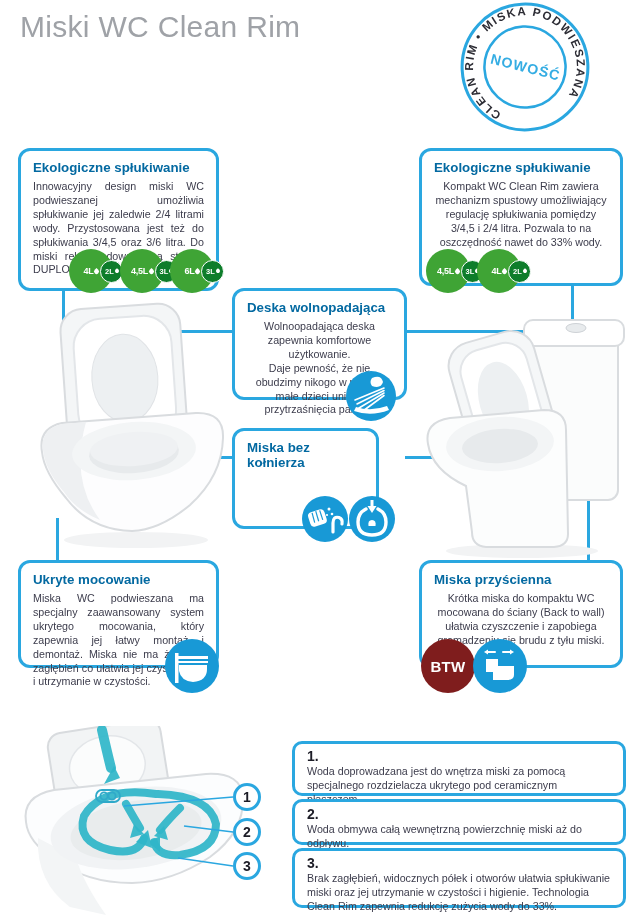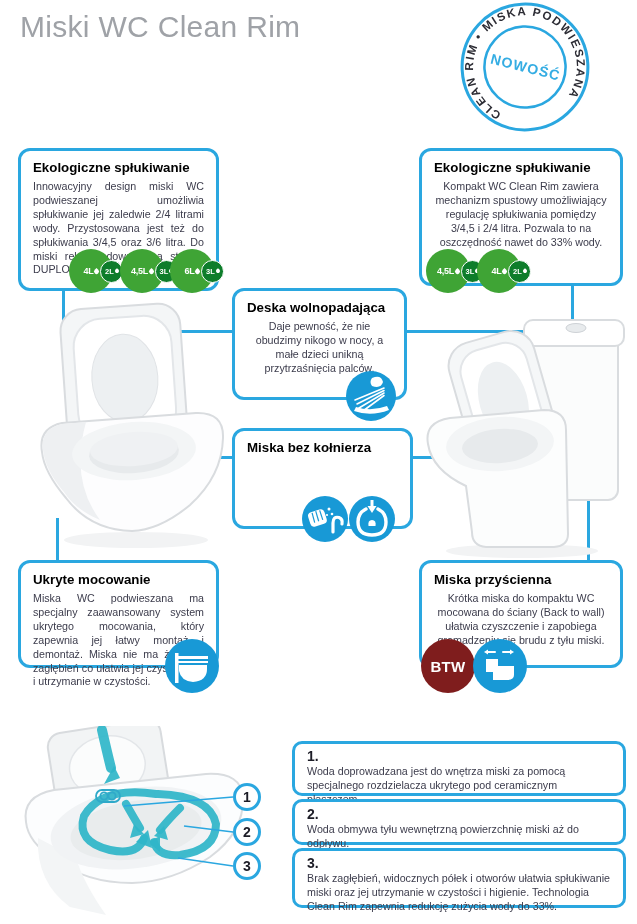--- a/index.html
+++ b/index.html
@@ -7,27 +7,27 @@
   .page{position:relative;width:637px;height:924px;background:#fff;overflow:hidden;}
 
   .page-title{position:absolute;left:20px;top:10px;font-size:30px;font-weight:300;
     color:#9FA2A7;letter-spacing:.3px;}
 
   .stamp{position:absolute;left:452px;top:-4px;width:146px;height:142px;}
 
   
   .fbox{position:absolute;box-sizing:border-box;background:#fff;border:3px solid #2AA7E0;
     border-radius:12px;padding:9px 12px 8px 12px;}
-  .fbox h3{margin:0 0 5px 0;font-size:13.3px;font-weight:bold;color:#000000;}
+  .fbox h3{margin:0 0 5px 0;font-size:13.3px;font-weight:bold;color:#0369a1;}
   .fbox p{margin:0;font-size:10.7px;line-height:1.3;color:#3C3C4C;text-align:center;}
   .just p{text-align:justify;}
   .box-eco-wall{left:18px;top:148px;width:201px;height:143px;}
   .box-eco-compact{left:419px;top:148px;width:204px;height:138px;}
   .box-soft-close{left:232px;top:288px;width:175px;height:112px;}
-  .box-rimless{left:232px;top:428px;width:181px;height:101px;}
+  .box-rimless{left:232px;top:428px;width:147px;height:101px;}
   .box-hidden{left:18px;top:560px;width:201px;height:108px;}
   .box-btw{left:419px;top:560px;width:204px;height:108px;}
 
   
   .badge{position:absolute;width:44px;height:44px;border-radius:50%;background:#3FA435;
     display:flex;align-items:center;justify-content:center;gap:1px;color:#fff;font-weight:bold;z-index:4;}
   .badge-main{font-size:9px;letter-spacing:-0.3px;padding-left:25px;}
   .drop{width:5px;height:5px;background:#fff;border-radius:0 50% 50% 50%;transform:rotate(45deg);flex:none;}
   .drop-s{width:4px;height:4px;}
   .badge-sub{width:21px;height:21px;border-radius:50%;background:#0E7D2B;border:1px solid #fff;
@@ -164,20 +164,21 @@
     <span class="badge-main">4L</span>
     <span class="drop"></span>
     <span class="badge-sub">
         <span class="badge-sub-text">2L</span>
         <span class="drop drop-s"></span>
       </span>
   </div>
 
   <div class="fbox box-soft-close" style="z-index:3;">
     <h3>Deska wolnopadająca</h3>
+    <p>Wolnoopadająca deska zapewnia komfortowe użytkowanie.</p>
     <p>Daje pewność, że nie obudzimy nikogo w nocy, a małe dzieci unikną przytrzaśnięcia palców.</p>
   </div>
   <div class="bicon" style="left:346px;top:371px;width:50px;height:50px;">
     <svg viewBox="0 0 50 50" width="50" height="50">
       <g stroke="#fff" stroke-width="1.6" stroke-linecap="round">
         <path d="M38 17 L9 29"></path>
           <path d="M38 19.5 L11 33"></path>
           <path d="M38 22 L13 37"></path>
           <path d="M38 24.5 L17 40"></path>
       </g>
@@ -295,20 +296,20 @@
   <div class="callout" style="left:233px;top:852px;">
     <span>3</span>
   </div>
 
   <div class="step-box step-1">
     <p class="step-number">1.</p>
     <p class="step-text">Woda doprowadzana jest do wnętrza miski za pomocą specjalnego rozdzielacza ukrytego pod ceramicznym płaszczem.</p>
   </div>
   <div class="step-box step-2">
     <p class="step-number">2.</p>
-    <p class="step-text">Woda obmywa tyłu wewnętrzną powierzchnię miski aż do odpływu.</p>
+    <p class="step-text">Woda obmywa całą wewnętrzną powierzchnię miski aż do odpływu.</p>
   </div>
   <div class="step-box step-3">
     <p class="step-number">3.</p>
     <p class="step-text">Brak zagłębień, widocznych półek i otworów ułatwia spłukiwanie miski oraz jej utrzymanie w czystości i higienie. Technologia Clean Rim zapewnia redukcję zużycia wody do 33%.</p>
   </div>
 
 </div>
 
 </body></html>

